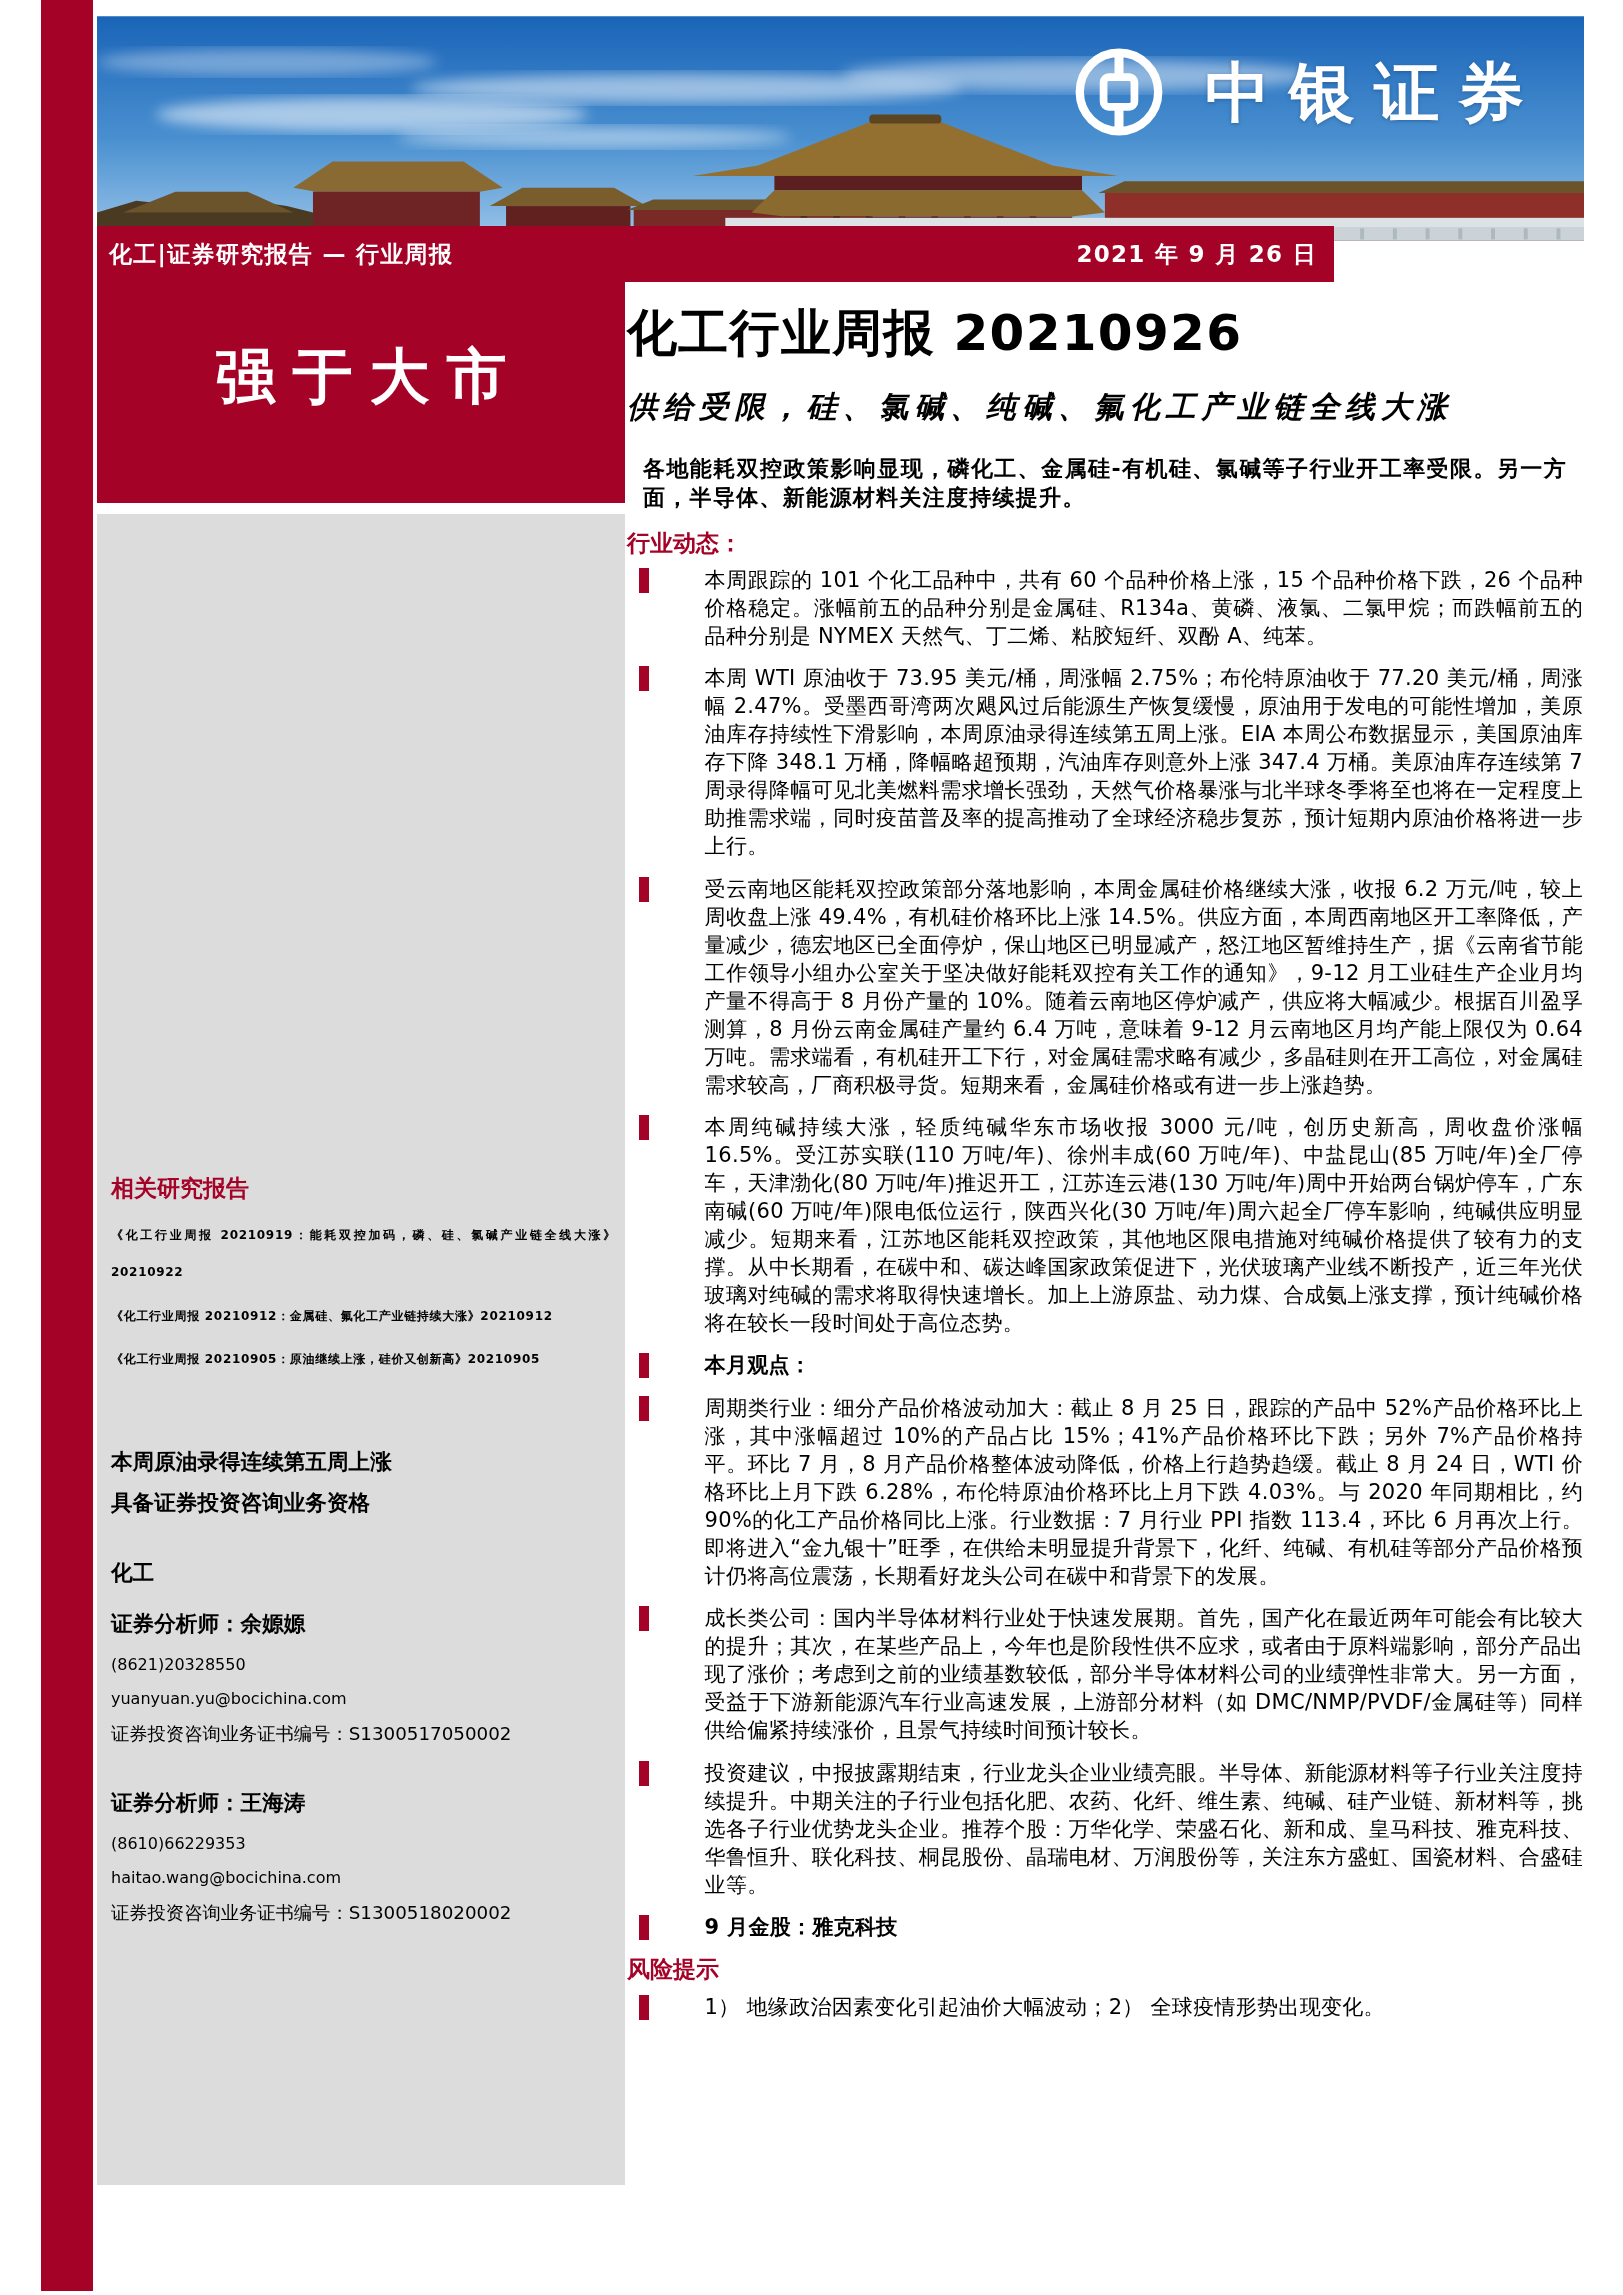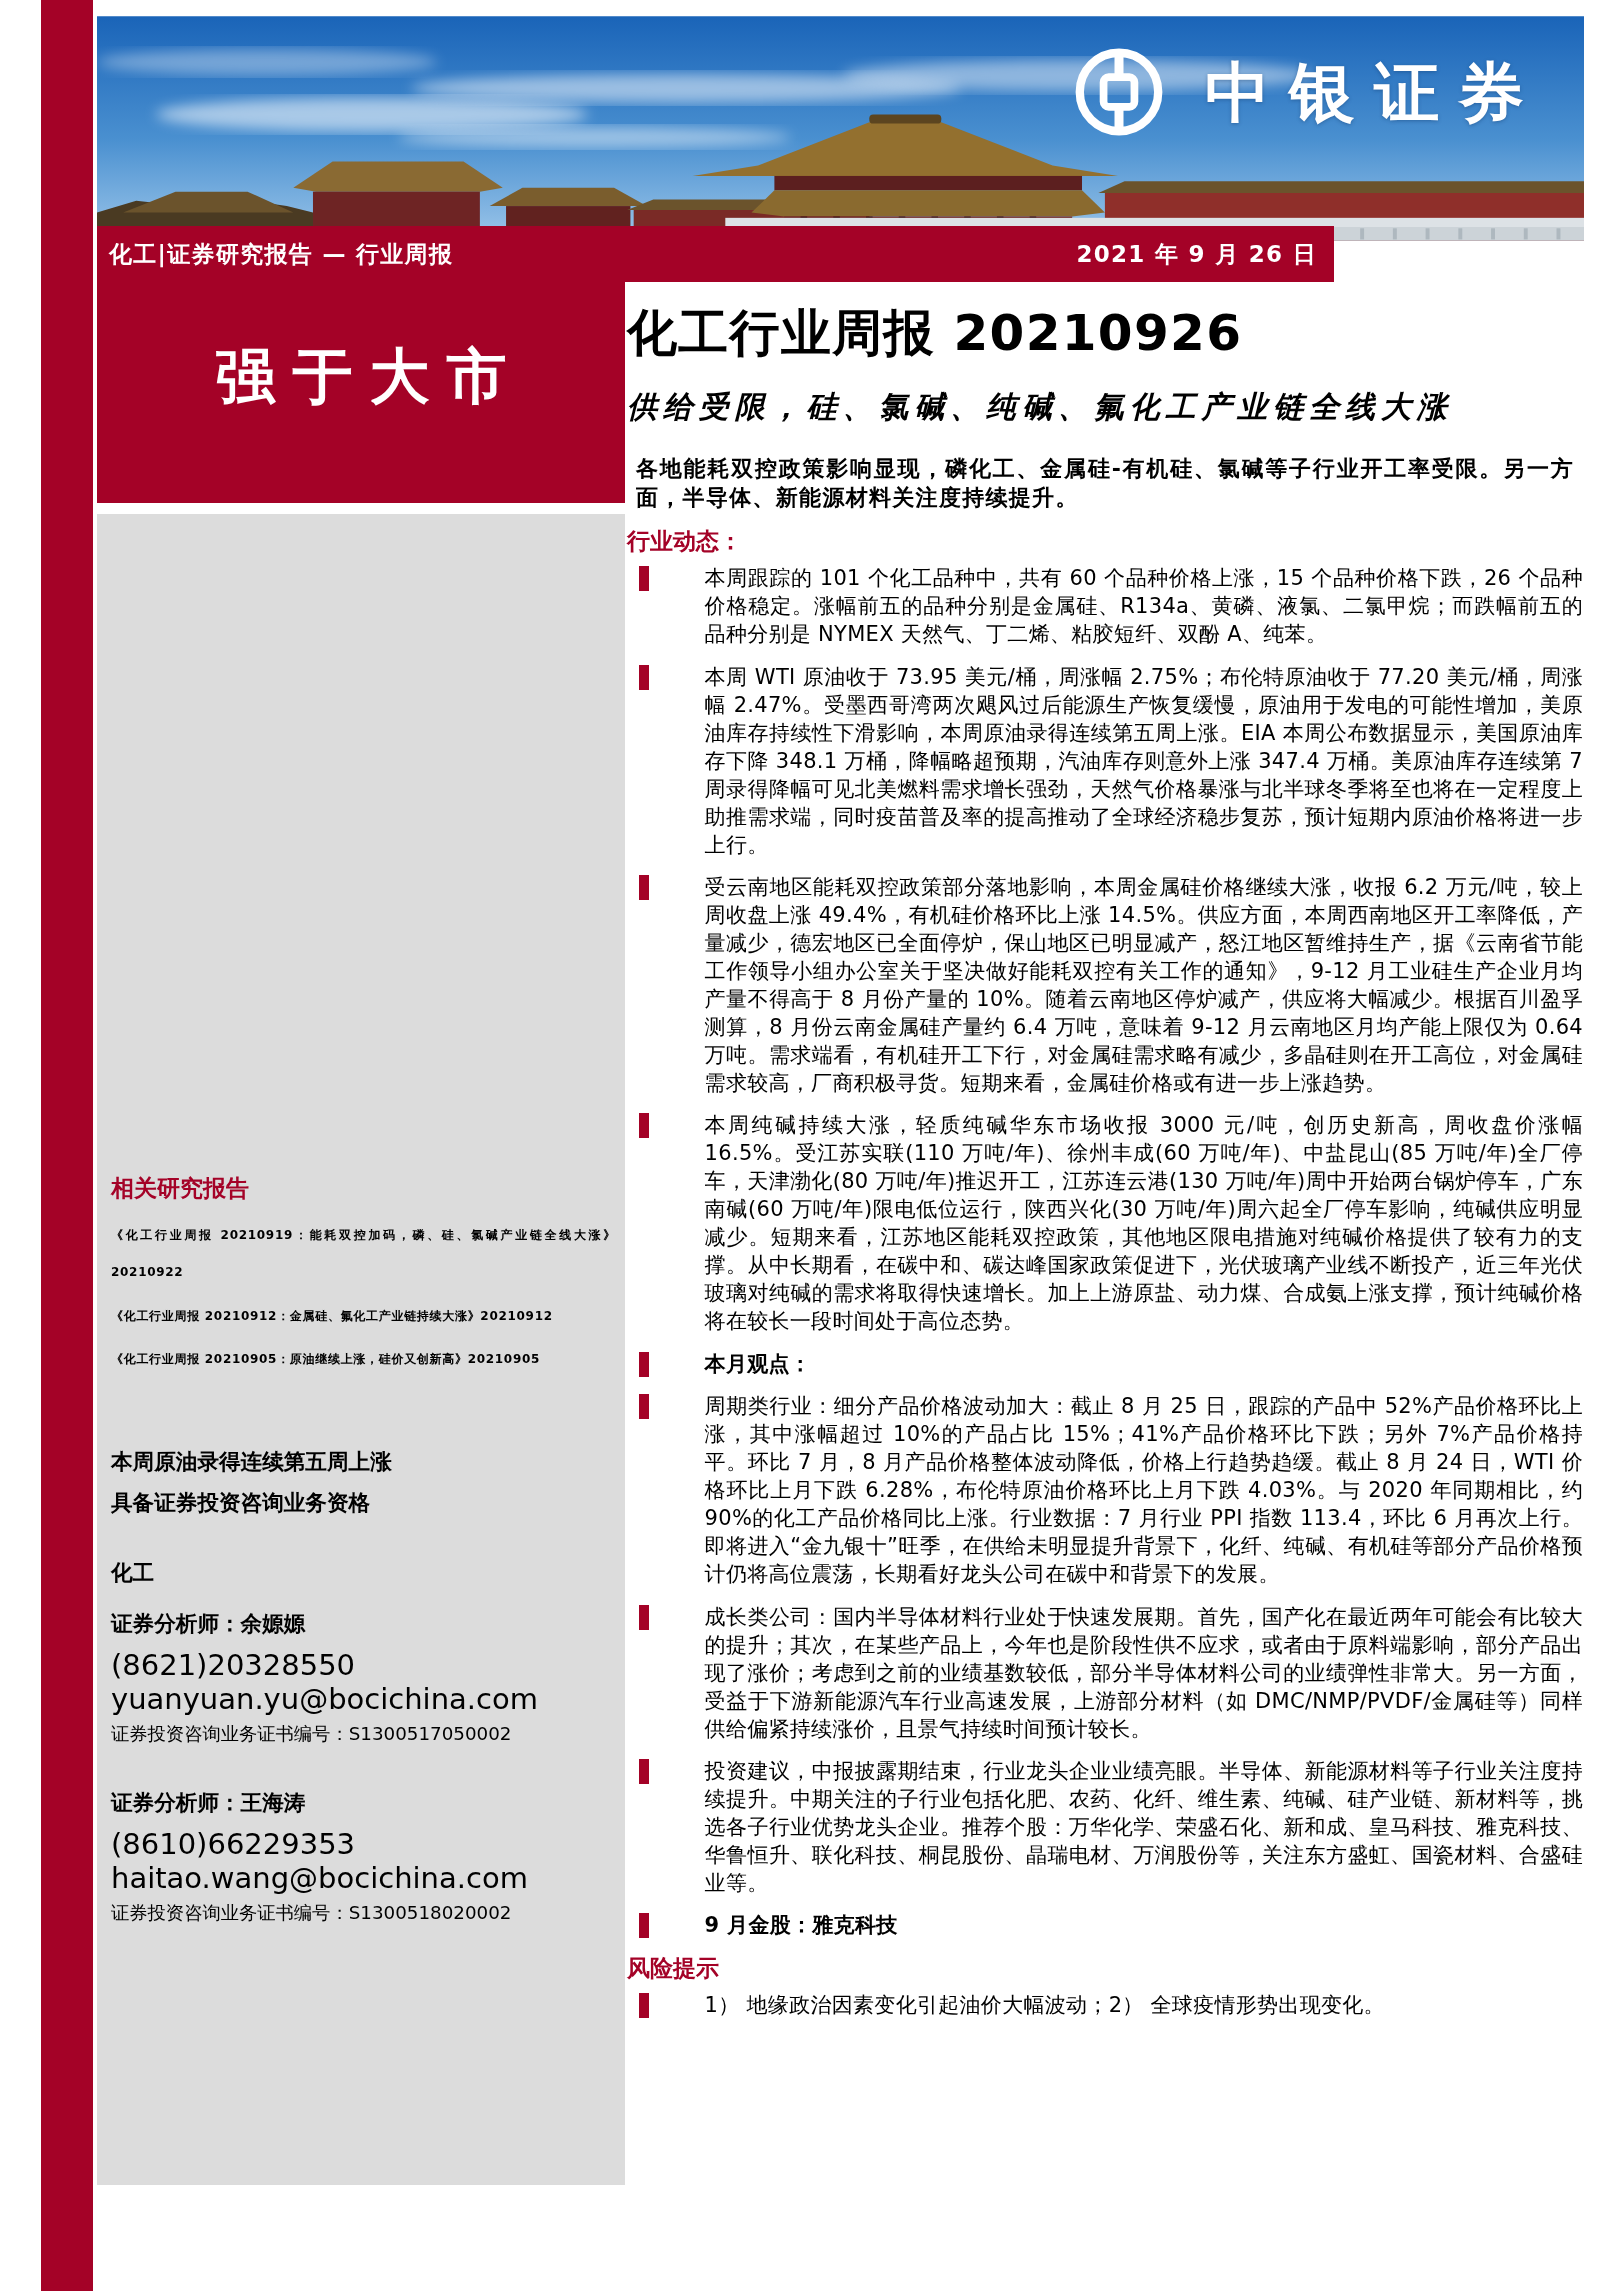--- a/index.html
+++ b/index.html
@@ -41,27 +41,27 @@
   .sidebar-bg{position:absolute;left:97px;top:514px;width:528px;height:1671px;background:var(--sidebar-gray);}
   .sidebar{position:absolute;left:111px;top:1173px;width:505px;}
   .sidebar .sb-heading{color:var(--accent-red);font-size:23px;font-weight:bold;margin:0 0 13px 0;}
   .sidebar .related p{font-size:12px;font-weight:bold;line-height:37px;margin:0 0 6.5px 0;letter-spacing:0.7px;text-align:justify;}
   .sb-company{margin-top:63px;}
   .sb-company p{font-size:21.6px;font-weight:bold;line-height:41px;}
   .sb-industry{margin-top:34px;font-size:21.6px;font-weight:bold;line-height:31px;}
   .analyst{margin-top:19.6px;}
   .analyst.second{margin-top:36px;}
   .analyst .role{font-size:21.6px;font-weight:bold;line-height:31px;margin-bottom:9.2px;}
-  .analyst .phone,.analyst .email{font-size:29px;line-height:34px;}
+  .analyst .phone,.analyst .email{font-size:16px;line-height:34px;}
   .analyst .cert{font-size:18.3px;line-height:35px;}
   
   .main{position:absolute;left:627px;top:305px;width:956px;}
   .page-title{font-size:50px;font-weight:bold;line-height:1.15;letter-spacing:1.3px;margin:0 0 26px 0;white-space:nowrap;}
   .page-subtitle{font-size:30px;font-style:italic;letter-spacing:5.9px;line-height:1.2;margin:0 0 29px 0;white-space:nowrap;}
-  .lede{font-size:22px;font-weight:bold;line-height:29.5px;letter-spacing:1.3px;text-align:justify;margin:9px;}
+  .lede{font-size:22px;font-weight:bold;line-height:29.5px;letter-spacing:1.3px;text-align:justify;margin:16px;}
   .sec-heading{color:var(--accent-red);font-size:23px;font-weight:bold;line-height:29.5px;margin:14.4px 0 7.9px 0;}
   .sec-heading.tight{margin-top:10.5px;}
   .bullet{display:flex;align-items:flex-start;margin:0 0 14.4px 0;padding-left:11.8px;}
   .bullet .marker{flex:0 0 9.8px;width:9.8px;height:25px;background:var(--accent-red);margin-top:2px;margin-right:56px;}
   .bullet .btxt{flex:1;font-size:21px;line-height:28px;text-align:justify;letter-spacing:0.3px;}
   .bullet.bold .btxt{font-weight:bold;}
 </style>
 </head>
 <body>
 

